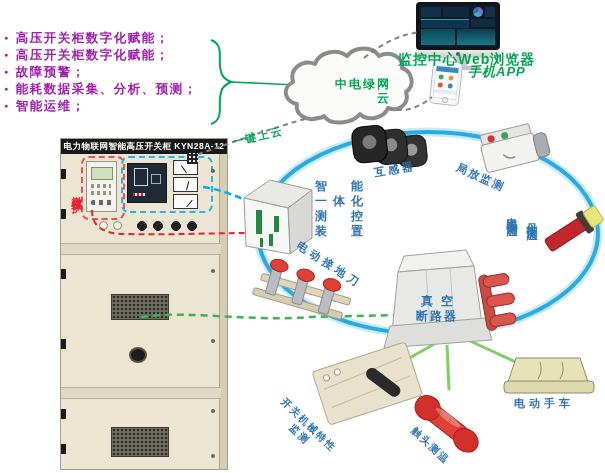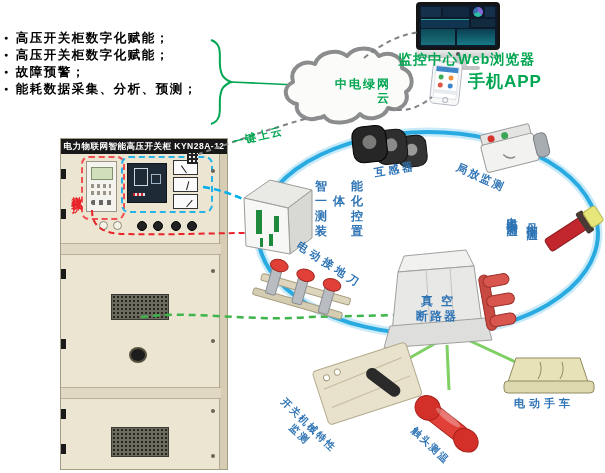--- a/index.html
+++ b/index.html
@@ -2,21 +2,21 @@
 <html><head>
 <meta charset="utf-8">
 <style>
   html,body{margin:0;padding:0;background:#fff;}
   body{font-family:"Liberation Sans",sans-serif;}
   .stage{position:relative;width:605px;height:473px;background:#fff;overflow:hidden;}
   .abs{position:absolute;}
 
   
   .features{left:4px;top:30px;width:220px;z-index:30;list-style:none;margin:0;padding:0;}
-  .features li{color:#000000;font-size:12.5px;font-weight:bold;letter-spacing:1.5px;line-height:15px;margin-bottom:1px;white-space:nowrap;}
+  .features li{color:#a21caf;font-size:12.5px;font-weight:bold;letter-spacing:1.5px;line-height:15px;margin-bottom:1px;white-space:nowrap;}
   .features li::before{content:"●";font-size:7px;margin-right:6px;vertical-align:2px;}
 
   
   .glabel{position:absolute;color:#00a651;font-weight:bold;font-size:14px;letter-spacing:1px;white-space:nowrap;z-index:30;}
   .blabel{position:absolute;color:#2e74b5;font-weight:bold;font-size:11px;letter-spacing:2px;white-space:nowrap;z-index:30;}
   .vlabel{writing-mode:vertical-rl;letter-spacing:2px;}
 
   .cloud-label{left:301px;top:77px;width:90px;text-align:right;z-index:30;color:#00a651;font-weight:bold;font-size:12px;letter-spacing:2px;line-height:14px;}
 
   
@@ -84,20 +84,21 @@
 </head>
 <body>
 
 <div class="stage">
 
   <ul class="abs features">
     <li>高压开关柜数字化赋能；</li>
     <li>高压开关柜数字化赋能；</li>
     <li>故障预警；</li>
     <li>能耗数据采集、分析、预测；</li>
+    <li>智能运维；</li>
   </ul>
 
   <svg class="abs" style="left:0;top:0;z-index:10" width="605" height="473" viewBox="0 0 605 473">
     <path d="M211,40 C223,44 219,56 220,66 C221,76 224,79 231,82 C224,85 221,88 220,98 C219,108 223,120 211,124" stroke="#00a651" stroke-width="2" fill="none"></path>
     <line x1="231" y1="82" x2="296" y2="85" stroke="#00a651" stroke-width="1.6"></line>
     <path d="M318,118 C306,122 295,114 297,104 C285,102 281,88 293,82 C289,68 303,59 315,64 C319,52 337,48 347,56 C355,46 373,46 379,56 C391,50 404,58 402,68 C413,72 415,86 406,92 C410,104 399,112 388,108 C384,118 368,122 360,114 C352,124 330,126 324,116 C322,118 320,118 318,118 Z" fill="#fbfbf9" stroke="#8a8c8e" stroke-width="4" stroke-linejoin="round"></path>
     <path d="M364,58 C384,42 402,34 420,32" stroke="#808285" stroke-width="2" stroke-dasharray="5,4" fill="none"></path>
     <path d="M388,108 C406,114 421,106 432,97" stroke="#808285" stroke-width="2" stroke-dasharray="5,4" fill="none"></path>
     <path d="M305,119 C272,128 236,141 199,154" stroke="#808285" stroke-width="2" stroke-dasharray="5,4" fill="none"></path>
     <ellipse cx="428" cy="233" rx="170" ry="101" fill="none" stroke="#c9eaf8" stroke-width="9"></ellipse>
@@ -144,21 +145,21 @@
       <div class="p-tiles">
         <i class="p-t1"></i>
           <i class="p-t2"></i>
           <i class="p-t3"></i>
           <i class="p-t4"></i>
       </div>
       <div class="p-foot"></div>
     </div>
     <div class="p-home"></div>
   </div>
-  <div class="glabel" style="left:468px;top:70px;font-size:17px;">手机APP</div>
+  <div class="glabel" style="left:468px;top:63px;font-size:13px;font-style:italic;">手机APP</div>
 
   <div class="glabel" style="left:232px;top:129px;transform:rotate(-13deg);font-size:11px;letter-spacing:2px;">一键上云</div>
 
   <div class="abs cabinet">
     <div class="cab-header">电力物联网智能高压开关柜 KYN28A-12</div>
     <div class="cab-side"></div>
 
     <div class="abs vlabel protect">微机保护</div>
     <div class="red-box"></div>
     <div class="blue-box"></div>

